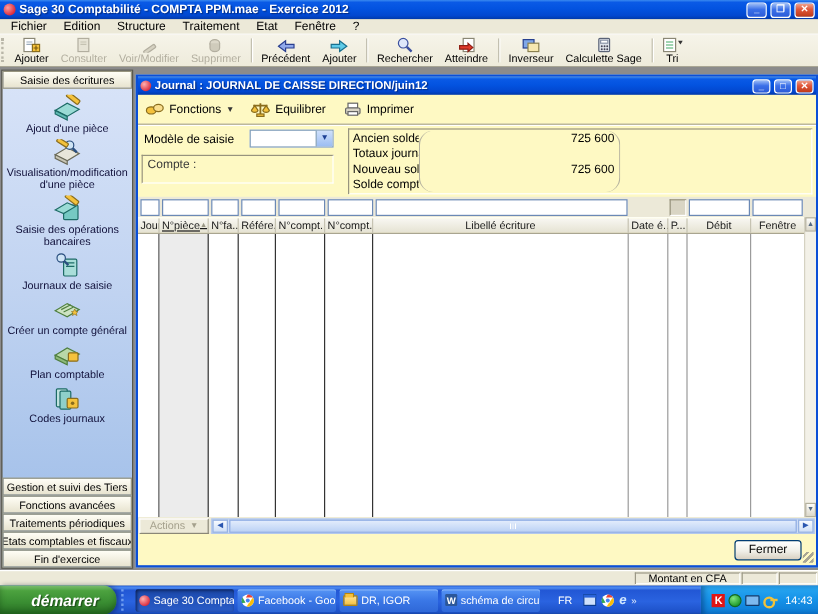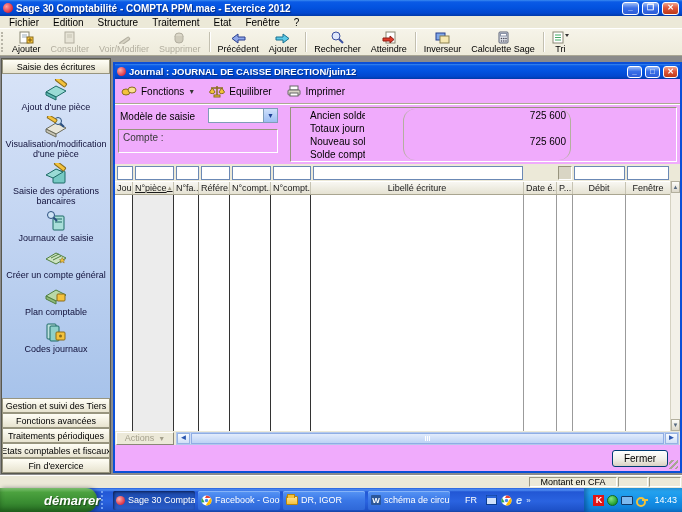--- a/index.html
+++ b/index.html
@@ -39,41 +39,41 @@
     background:linear-gradient(180deg,#d9e4f8 0%,#c0d3f1 45%,#9bbbe7 100%);display:flex;flex-direction:column;}
   .sb-bar{height:15px;flex:0 0 auto;background:linear-gradient(180deg,#fffef6,#e7e3cf);border:1px solid #98957f;
     display:flex;align-items:center;justify-content:center;font-size:9px;white-space:nowrap;overflow:hidden;}
   .sb-items{flex:1;display:flex;flex-direction:column;align-items:center;padding-top:4px;overflow:hidden;}
   .sb-item{display:flex;flex-direction:column;align-items:center;text-align:center;color:#10103a;
     font-size:9px;line-height:10px;padding:1px 1px 3px;}
   .sb-item .sicon{margin-bottom:1px;}
 
   
   .journal{position:absolute;left:113px;top:6px;width:569px;height:411px;border:2px solid #0b4fd7;
-    background:#f0abfc;display:flex;flex-direction:column;}
+    background:#fef9c3;display:flex;flex-direction:column;}
   .jtitle{height:15px;flex:0 0 auto;display:flex;align-items:center;gap:3px;padding:0 2px;color:#fff;font-weight:bold;
     background:linear-gradient(180deg,#3a8af0 0%,#0a5ae6 12%,#0353e0 45%,#0247cf 82%,#0139a8 100%);}
   .jtitle .jt{flex:1;font-size:9.5px;white-space:nowrap;overflow:hidden;text-shadow:1px 1px 1px #002a80;}
   .jtitle .wbtn{width:15px;height:12px;}
   .jtoolbar{height:25px;flex:0 0 auto;display:flex;align-items:center;gap:14px;padding:0 6px;
     border-bottom:1px solid #aca894;box-shadow:0 1px 0 #fff;}
   .jtool{display:flex;align-items:center;gap:4px;}
   .caret{font-size:7px;color:#333;}
 
   
   .jform{height:60px;flex:0 0 auto;display:flex;padding:3px 3px 2px;gap:10px;}
   .jform-left{width:162px;position:relative;flex:0 0 auto;}
   .lab-modele{position:absolute;left:2px;top:4px;}
   .combo{position:absolute;left:90px;top:1px;width:70px;height:15px;background:#fff;border:1px solid #7f9db9;display:flex;}
   .combo .cval{flex:1;}
   .combo .cbtn{width:14px;background:linear-gradient(180deg,#cfe0fb,#9cbdf2);border-left:1px solid #7f9db9;
     color:#1c3f94;font-size:7px;display:flex;align-items:center;justify-content:center;}
   .compte-box{position:absolute;left:0;top:22px;width:160px;height:24px;
     border:1px solid;border-color:#98947e #fff #fff #98947e;padding:2px 4px;color:#3a3a3a;}
-  .sold-box{flex:1;border:1px solid;border-color:#98947e #fff #fff #98947e;display:flex;padding:1px 16px;gap:38px;}
+  .sold-box{flex:1;border:1px solid;border-color:#98947e #fff #fff #98947e;display:flex;padding:1px 0;}
   .sold-labels{width:58px;padding-left:3px;}
   .sold-values{width:168px;border-left:1px solid #b3b09e;border-right:1px solid #b3b09e;text-align:right;padding-right:4px;border-radius:12px;}
   .sold-empty{flex:1;}
   .srow{height:13px;line-height:13px;white-space:nowrap;overflow:hidden;}
 
   
   .filter-row{height:17px;flex:0 0 auto;display:flex;align-items:center;padding:1px 0 1px 1px;background:#ece9d8;}
   .fcell{padding:0 1px;height:15px;display:flex;align-items:center;}
   .fcell input{width:100%;height:14px;border:1px solid #6b89b5;padding:0 1px;font-size:9px;background:#fff;outline:none;}
   .fcell .graybox{width:100%;height:14px;border:1px solid;border-color:#98947e #fff #fff #98947e;background:#d9d5c4;}
@@ -125,21 +125,21 @@
   .spane{border:1px solid;border-color:#9b9885 #fff #fff #9b9885;margin:1px 1px 1px 0;display:flex;align-items:center;
     justify-content:center;font-size:9px;white-space:nowrap;}
   .spane.big{flex:1;border-color:transparent;}
   .spane.montant{width:88px;}
   .spane.s1{width:30px;}
   .spane.s2{width:32px;}
 
   
   .taskbar{position:absolute;left:0;bottom:0;width:682px;height:24px;color:#fff;display:flex;align-items:center;
     background:linear-gradient(180deg,#2660dd 0%,#4f8df2 8%,#2257d5 16%,#2a63e0 55%,#1d51c8 92%,#16449f 100%);}
-  .start{height:24px;width:97px;flex:0 0 auto;display:flex;align-items:center;gap:23px;padding-left:7px;
+  .start{height:24px;width:97px;flex:0 0 auto;display:flex;align-items:center;gap:5px;padding-left:7px;
     background:linear-gradient(180deg,#7ec271 0%,#4ca23f 18%,#3b8f33 55%,#2a7526 100%);
     border-radius:0 11px 11px 0;font-weight:bold;font-style:italic;font-size:13px;
     box-shadow:inset 0 -3px 5px rgba(0,30,0,.3),2px 0 4px rgba(0,0,30,.4);text-shadow:1px 1px 1px #1c4c18;}
   .winflag{width:14px;height:12px;display:grid;grid-template-columns:6px 6px;grid-template-rows:5px 5px;gap:1px;transform:skewY(-5deg);}
   .winflag i{border-radius:1px;}
   .wf-r{background:#f65314;}.wf-g{background:#7cbb00;}.wf-b{background:#00a1f1;}.wf-y{background:#ffbb00;}
   .tb-grip{width:6px;height:18px;margin-left:4px;border-left:2px dotted #6f9df0;}
   .tasks{display:flex;gap:3px;margin-left:6px;}
   .task{width:82px;height:19px;border-radius:2px;display:flex;align-items:center;gap:3px;padding:0 3px;
     background:linear-gradient(180deg,#5795f5,#3a77e6 50%,#2f68d8);box-shadow:inset 0 1px 0 #85b3f8;

